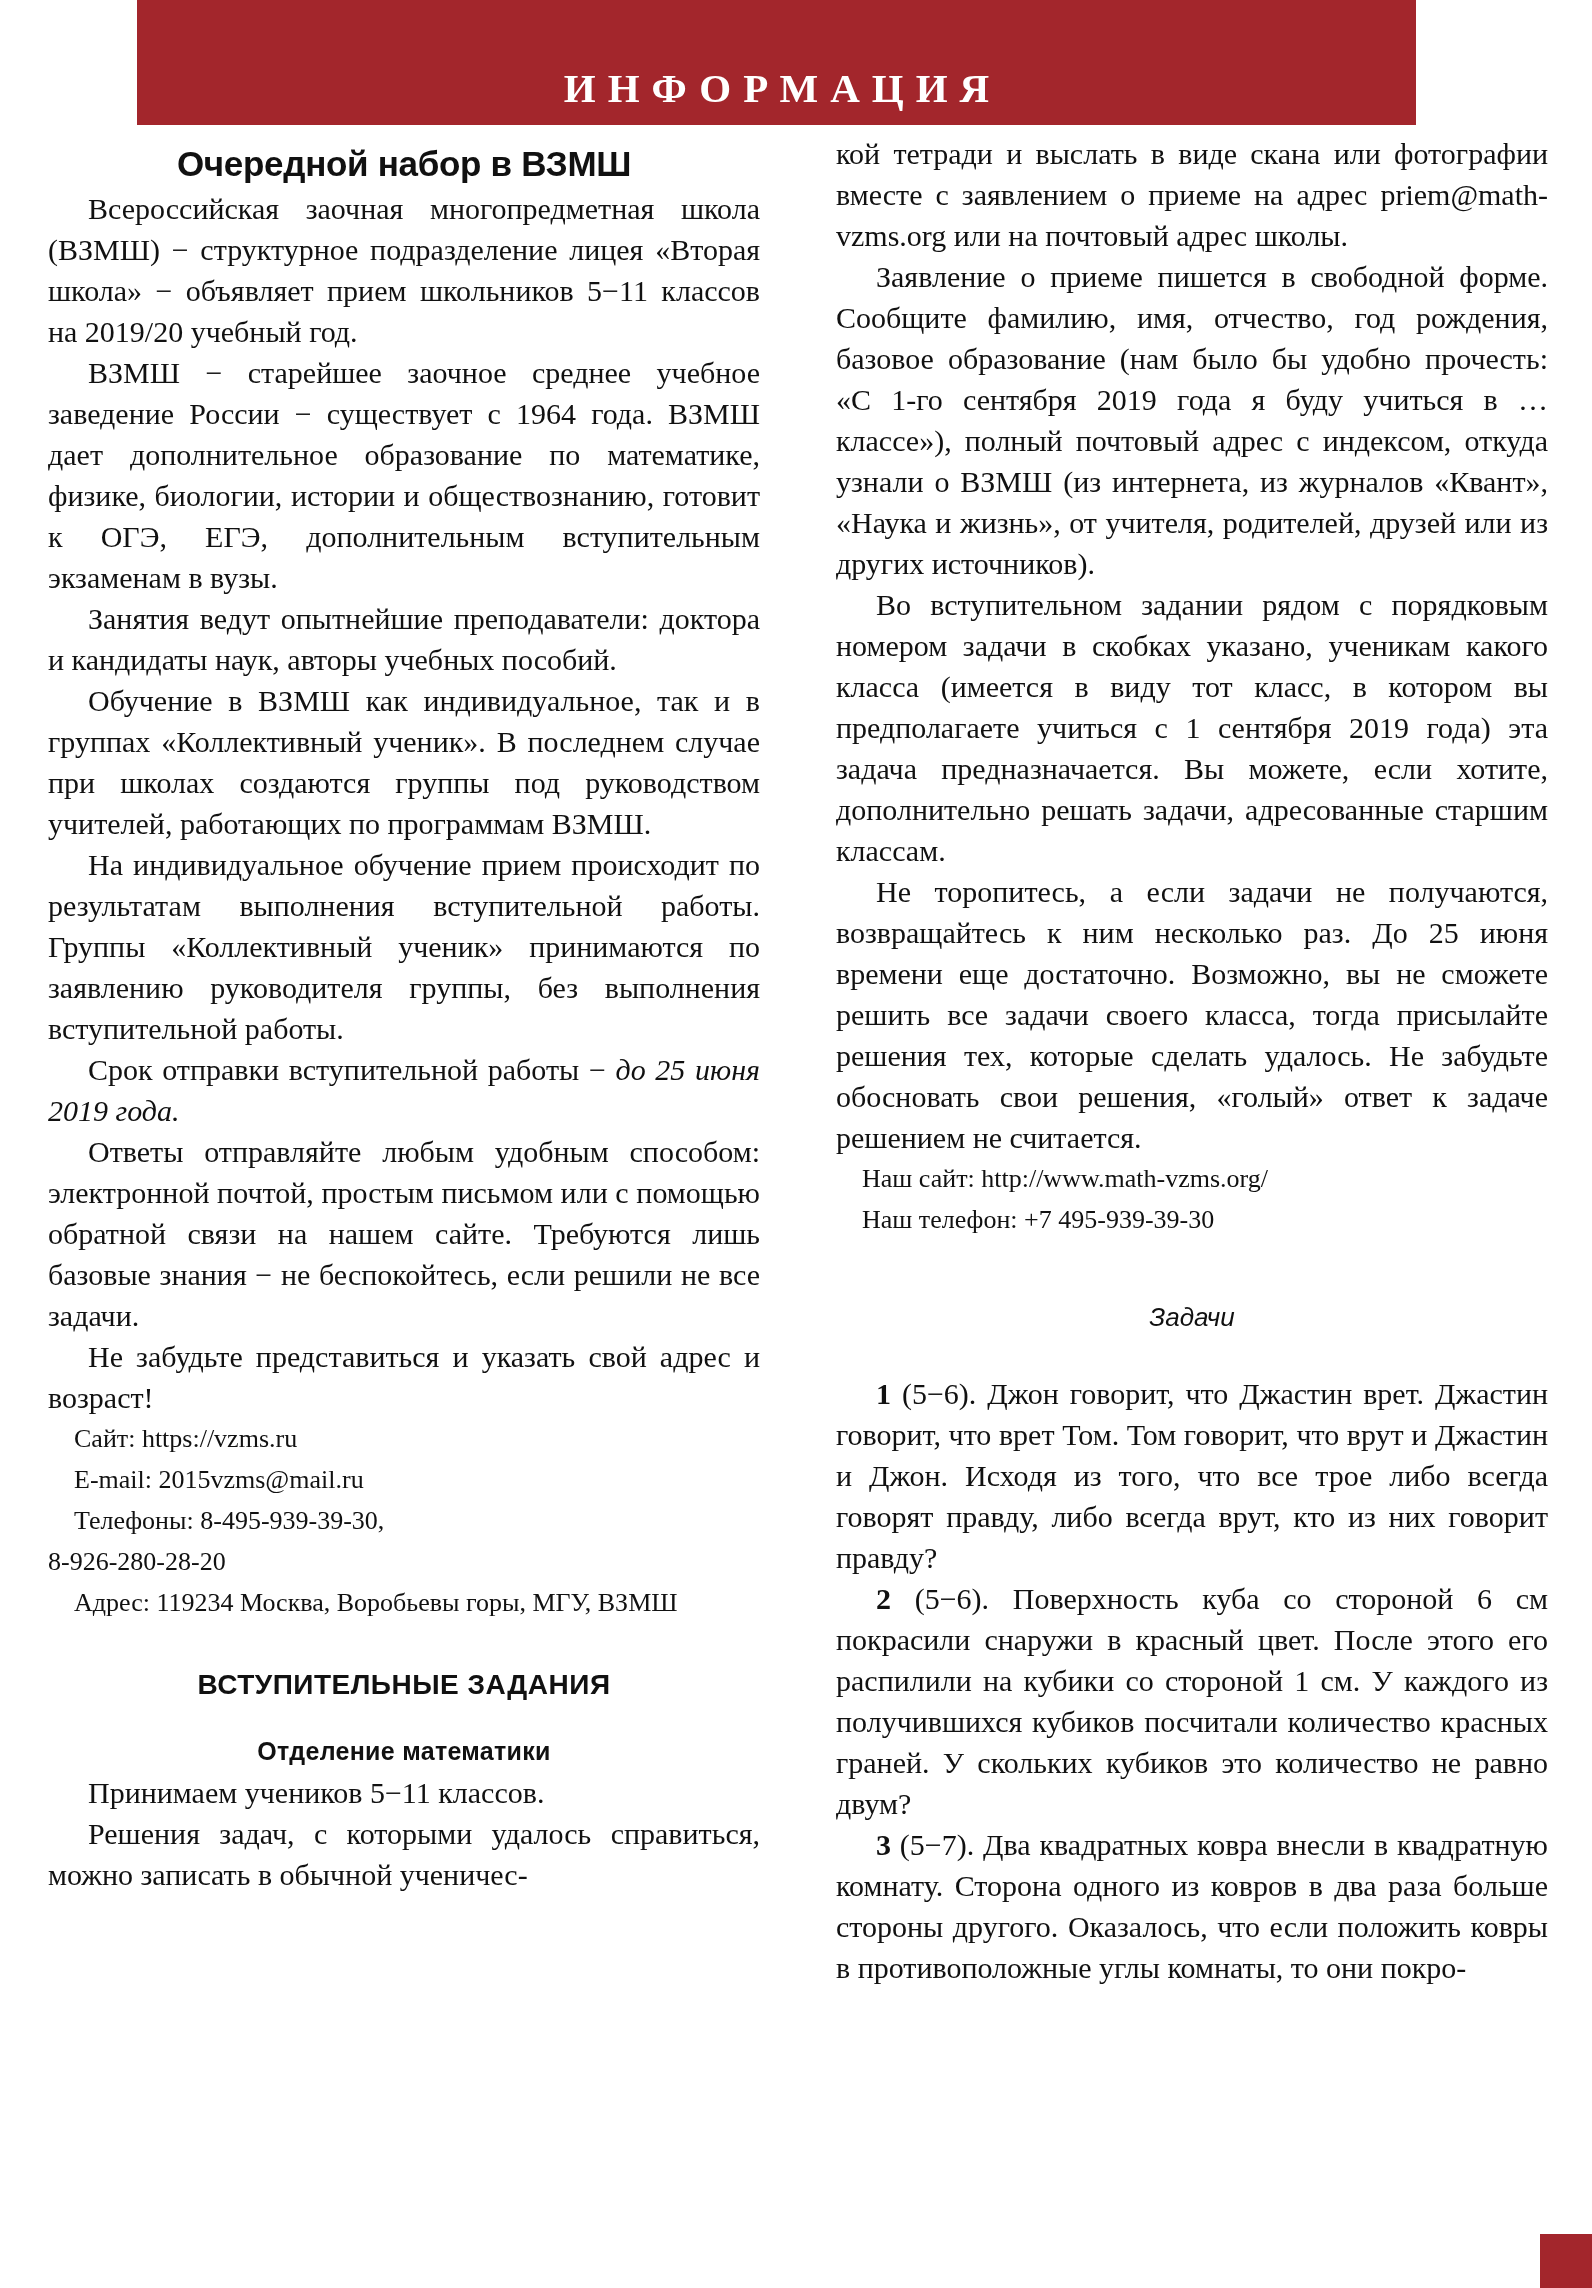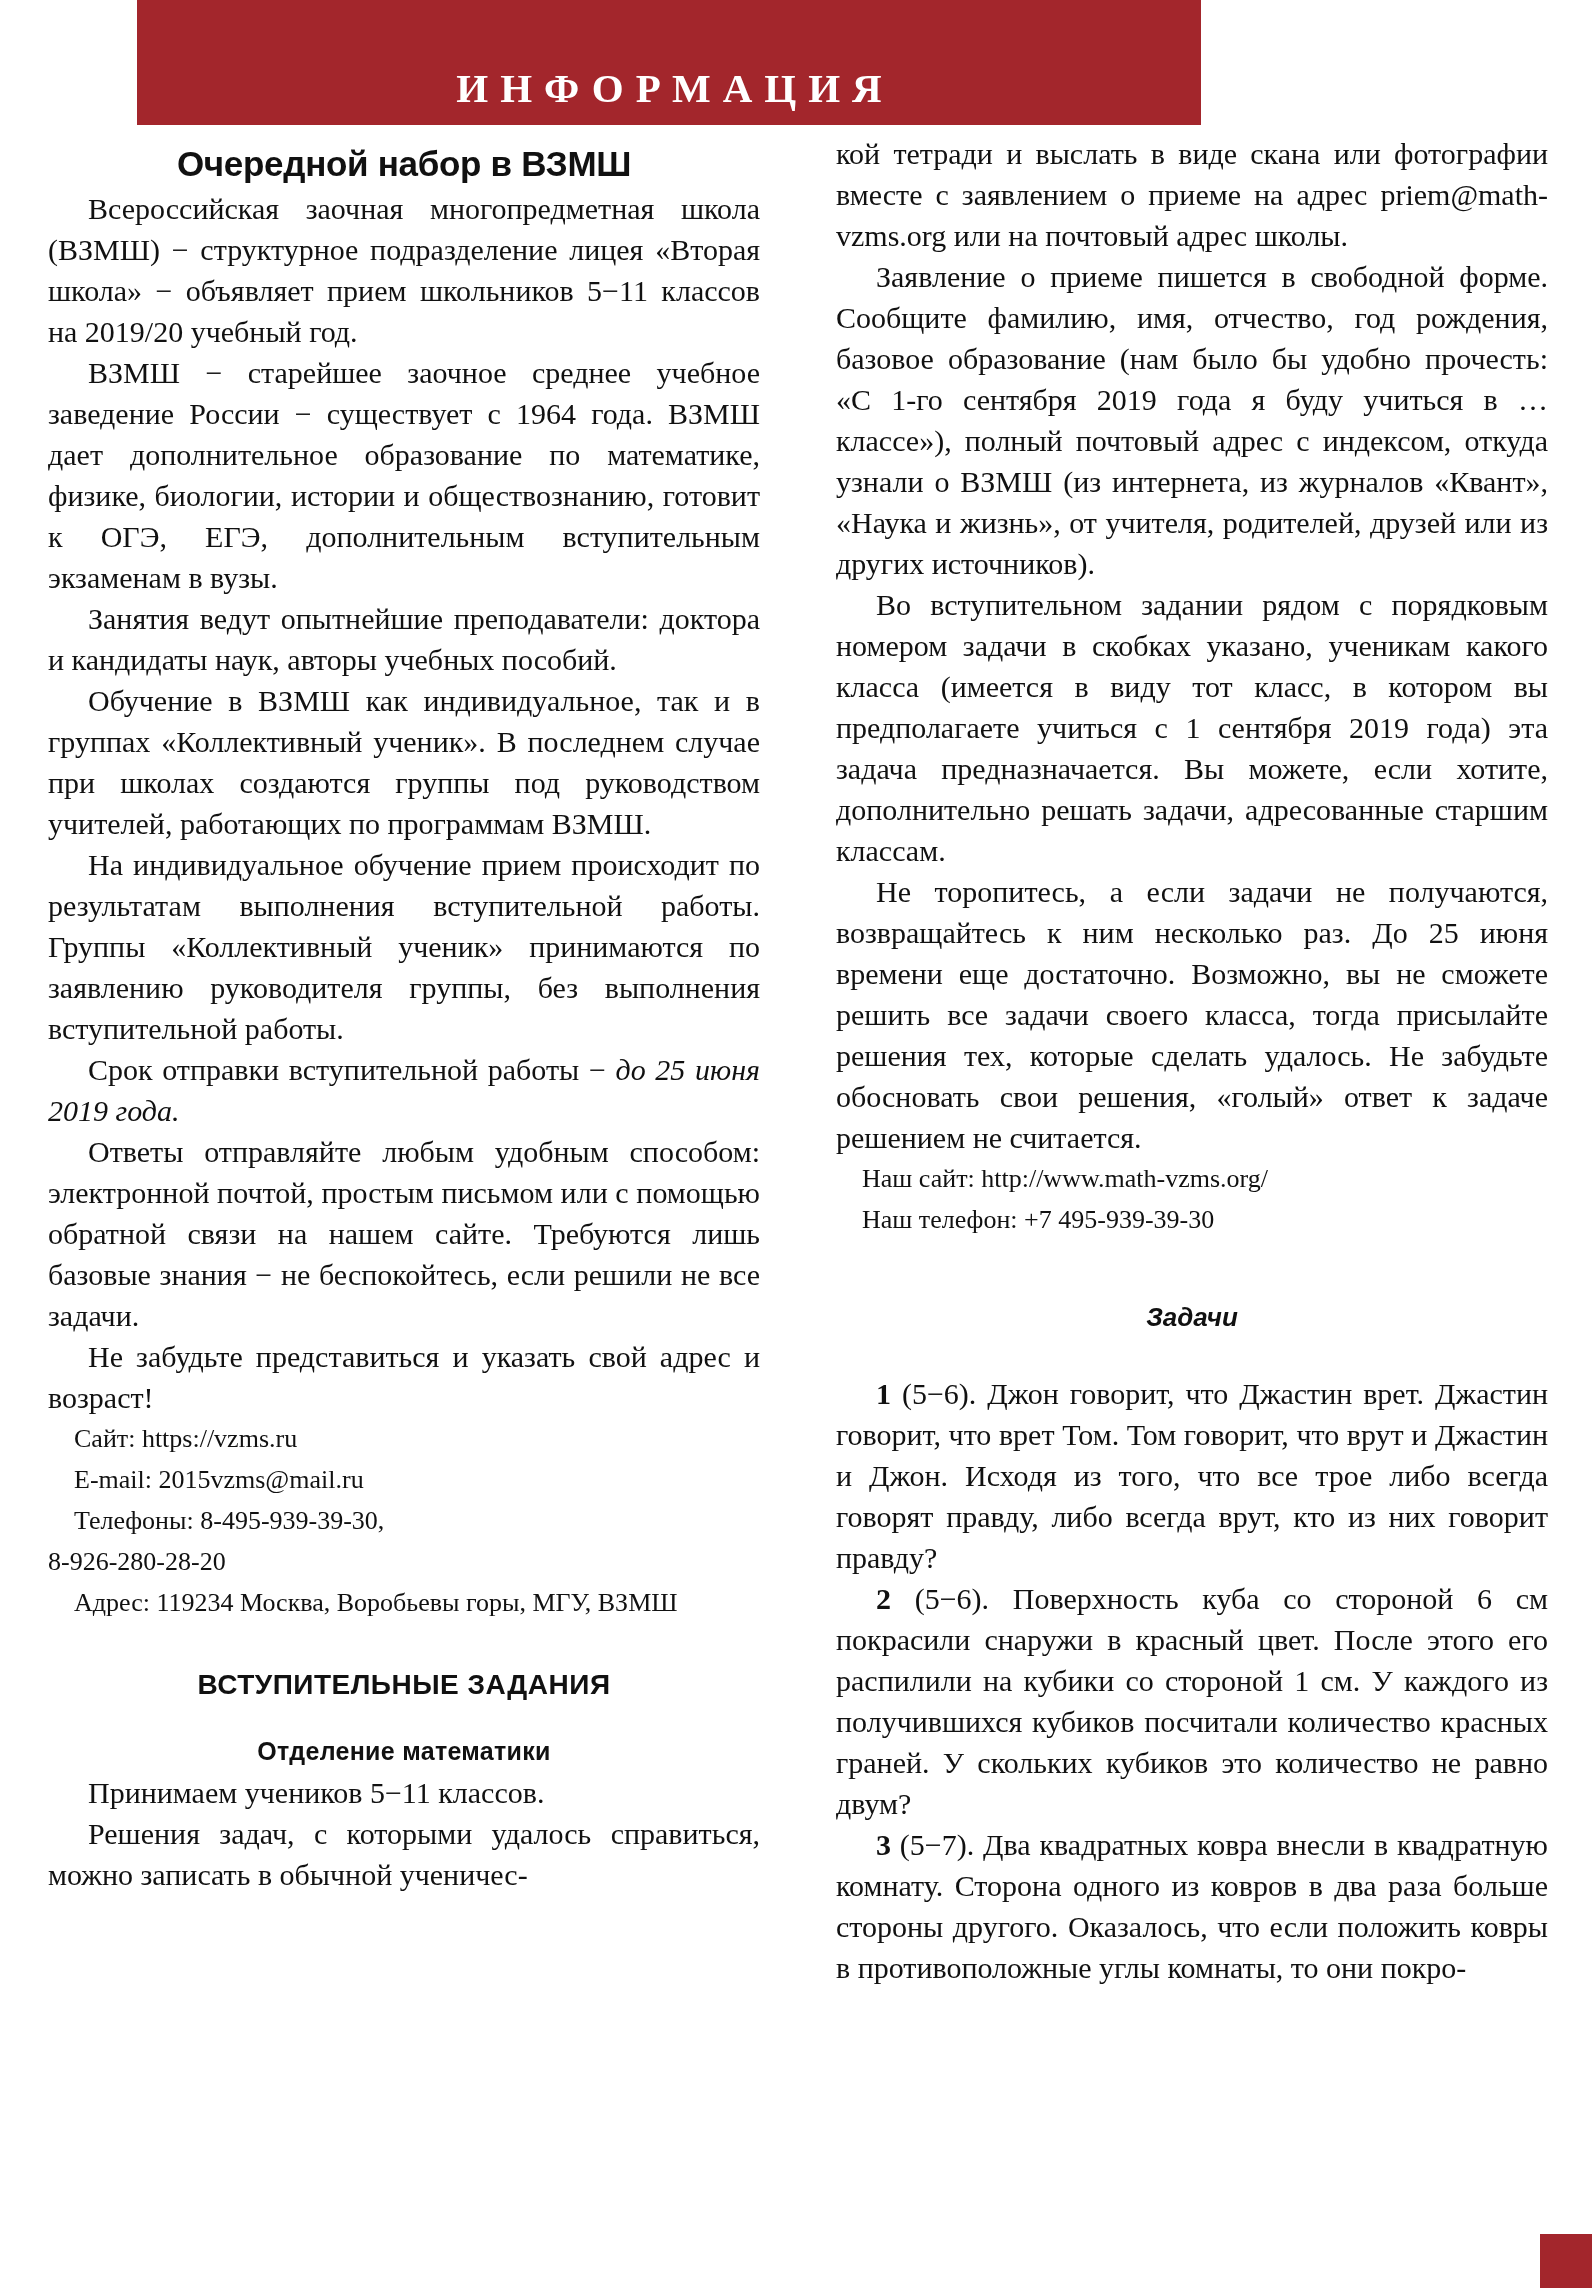--- a/index.html
+++ b/index.html
@@ -14,21 +14,21 @@
     overflow: hidden;
     font-family: "Liberation Serif", "DejaVu Serif", serif;
     color: #111111;
   }
 
   
   #banner {
     position: absolute;
     left: 137px;
     top: 0px;
-    width: 1064px;
+    width: 1279px;
     height: 125px;
     background: #a3262c;
   }
   #banner-title {
     position: absolute;
     left: 0;
     right: 0;
     bottom: 16px;
     text-align: center;
     color: #ffffff;
@@ -88,21 +88,21 @@
     font-family: "Liberation Sans", "DejaVu Sans", sans-serif;
     font-size: 25px;
     font-weight: 700;
     text-align: center;
     letter-spacing: 0.3px;
   }
   h4.tasks-title {
     margin: 62px 0 40px 0;
     font-family: "Liberation Sans", "DejaVu Sans", sans-serif;
     font-size: 26px;
-    font-weight: 700;
+    font-weight: 400;
     font-style: italic;
     text-align: center;
   }
 
   p.body {
     margin: 0;
     font-size: 30px;
     line-height: 41px;
     text-align: justify;
     text-indent: 40px;

